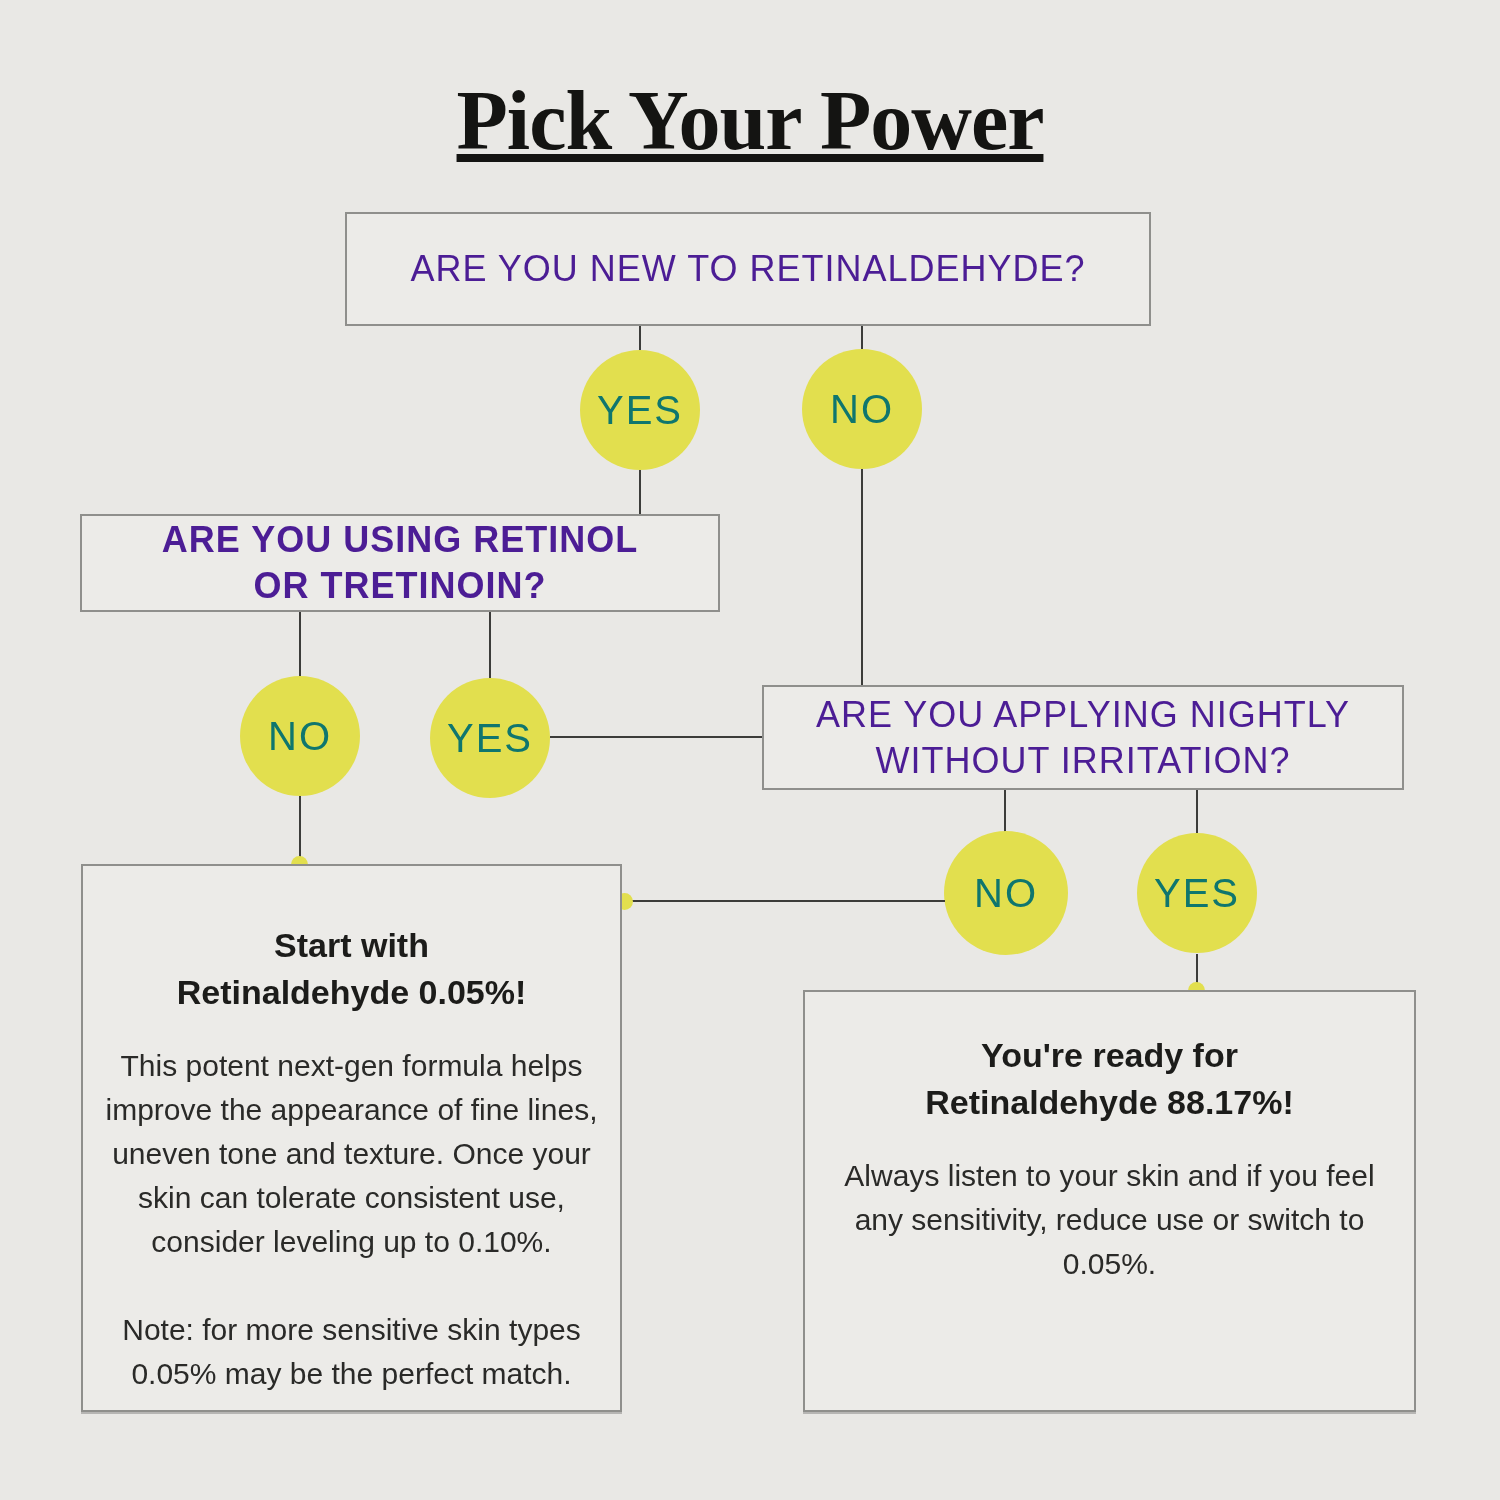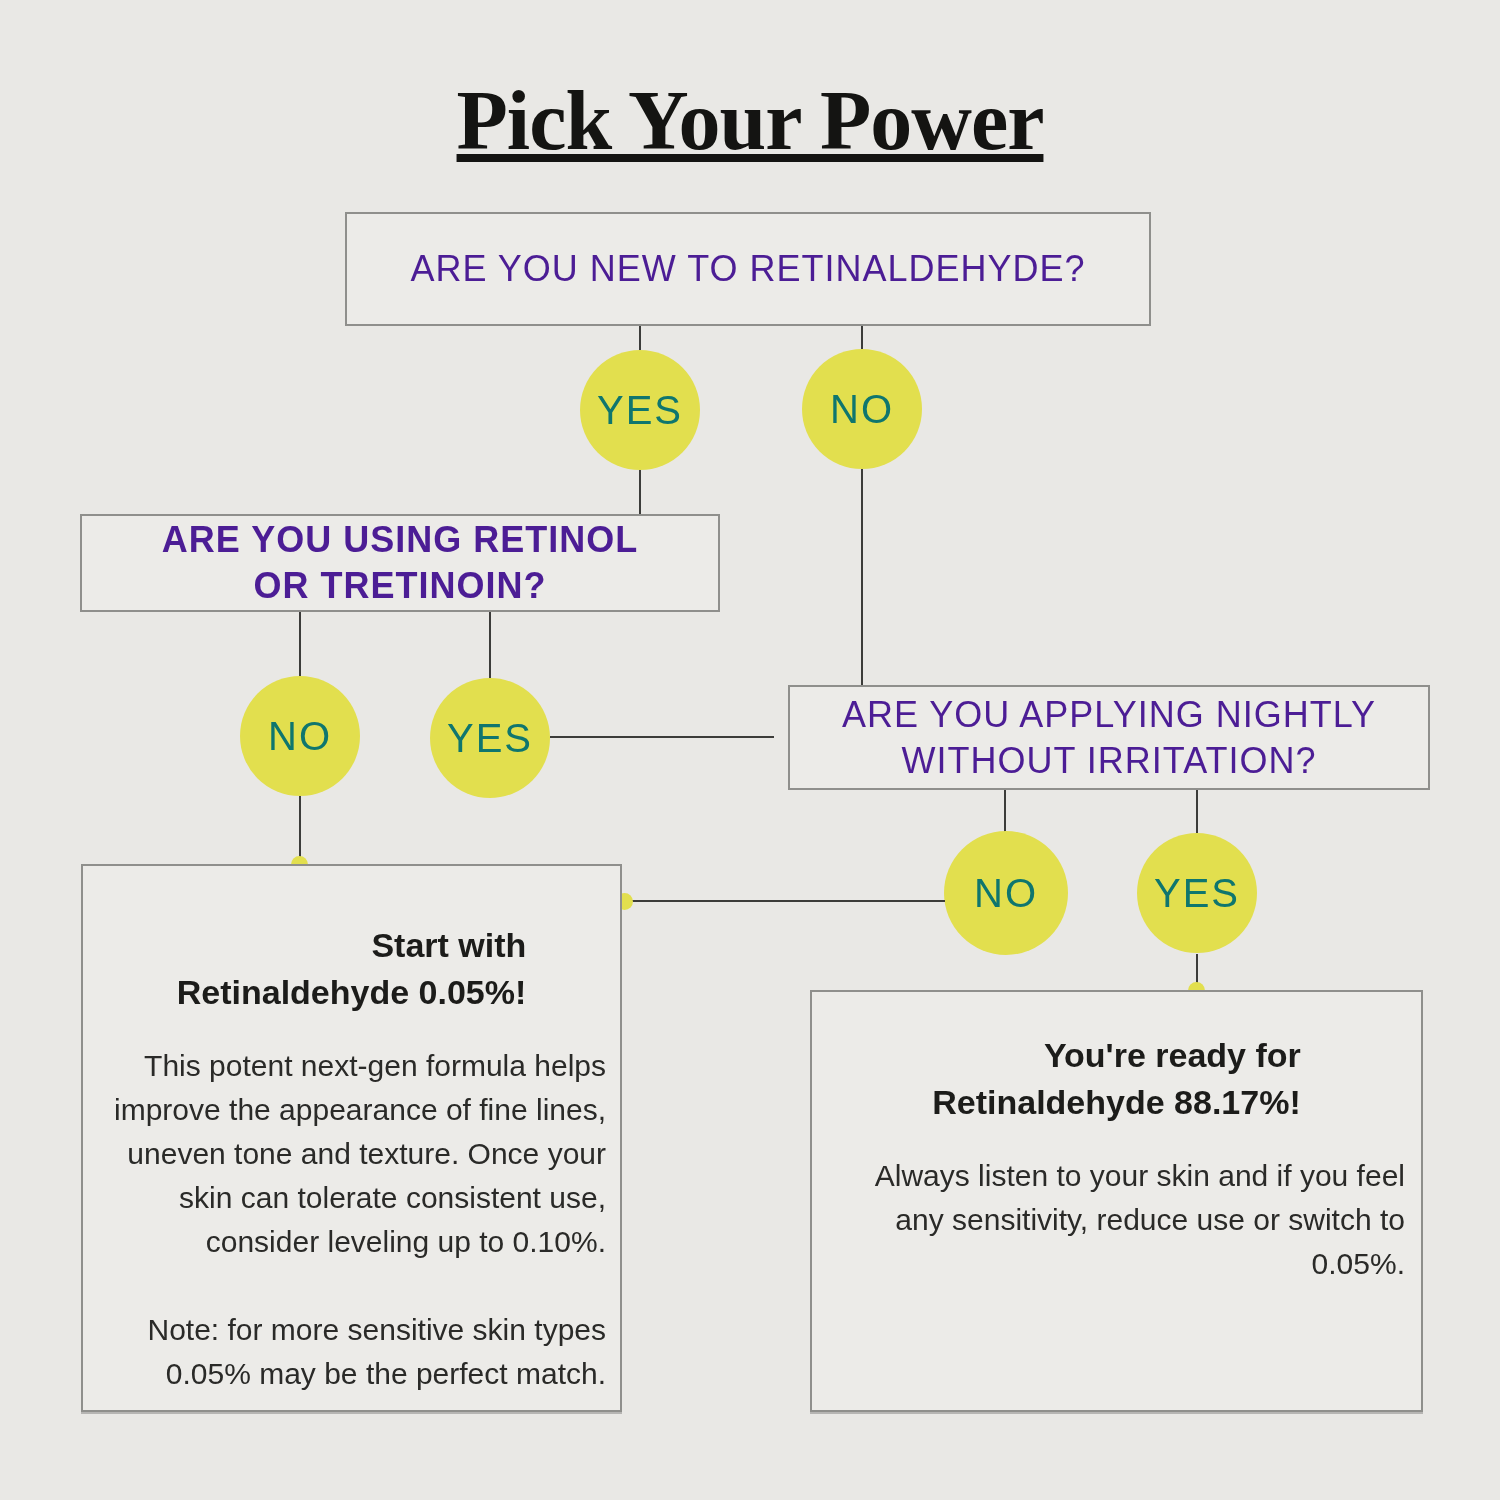--- a/index.html
+++ b/index.html
@@ -26,21 +26,21 @@
     border:2px solid #8f8f8c;
     display:flex;flex-direction:column;align-items:center;justify-content:center;
     text-align:center;
     font-size:36px;font-weight:400;letter-spacing:1px;
     color:#4c1d95;
     line-height:46px;
     box-sizing:border-box;
   }
   #q1{left:345px;top:212px;width:806px;height:114px;}
   #q2{left:80px;top:514px;width:640px;height:98px;font-weight:bold;}
-  #q3{left:788px;top:685px;width:642px;height:105px;}
+  #q3{left:762px;top:685px;width:642px;height:105px;}
 
   .circle{
     position:absolute;width:120px;height:120px;border-radius:50%;
     background:#e2df4e;
     display:flex;align-items:center;justify-content:center;
     font-size:40px;letter-spacing:2px;color:#0f766e;
   }
   #c-yes1{left:580px;top:350px;}
   #c-no1 {left:802px;top:349px;}
   #c-no2 {left:240px;top:676px;}
@@ -53,26 +53,26 @@
     position:absolute;width:17px;height:17px;border-radius:50%;
     background:#e2df4e;
   }
 
   .result{
     position:absolute;
     background:#ecebe8;
     border:2px solid #8f8f8c;
     box-shadow:0 2px 0 rgba(120,120,118,0.45);
     box-sizing:border-box;
-    text-align:right;
+    text-align:center;
     color:#2a2a28;
     display:flex;flex-direction:column;align-items:center;
   }
   #result-left {left:81px; top:864px; width:541px;height:548px;padding:56px 14px 0 14px;}
-  #result-right{left:803px;top:990px;width:613px;height:422px;padding:40px 16px 0 16px;margin-left:7px;}
+  #result-right{left:803px;top:990px;width:613px;height:422px;padding:40px 16px 0 16px;}
   .result .rtitle{
     font-weight:700;font-size:34px;line-height:47px;color:#1c1c1a;
     margin:0 0 28px 0;
   }
   .result p{
     font-size:30px;line-height:44px;margin:0 0 44px 0;
   }
 </style>
 </head>
 <body>

